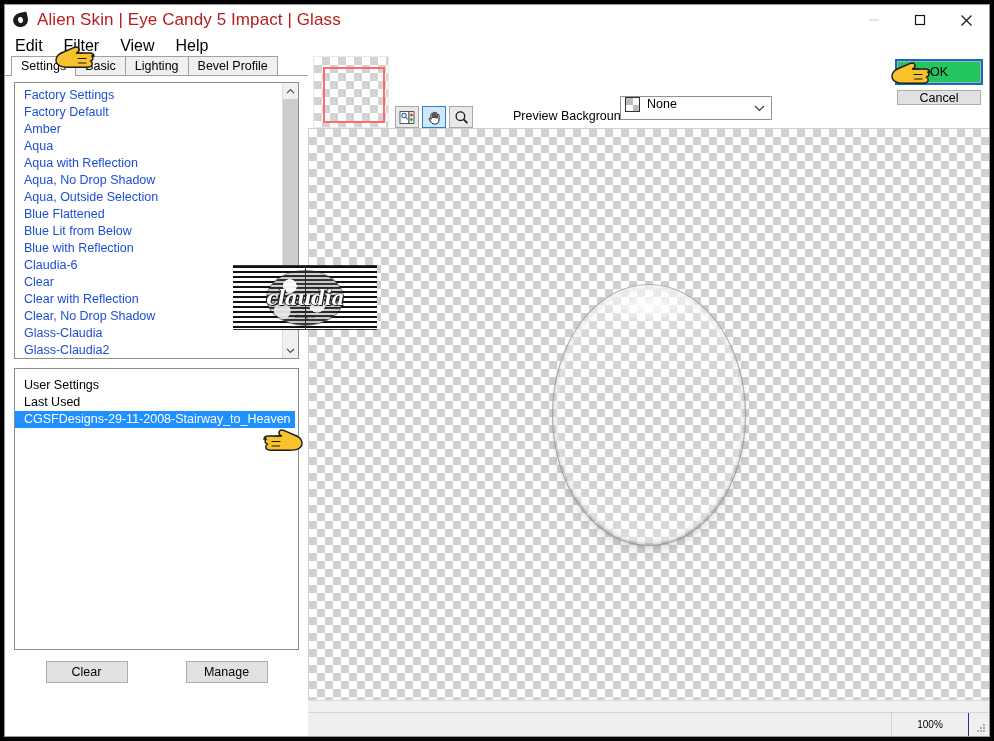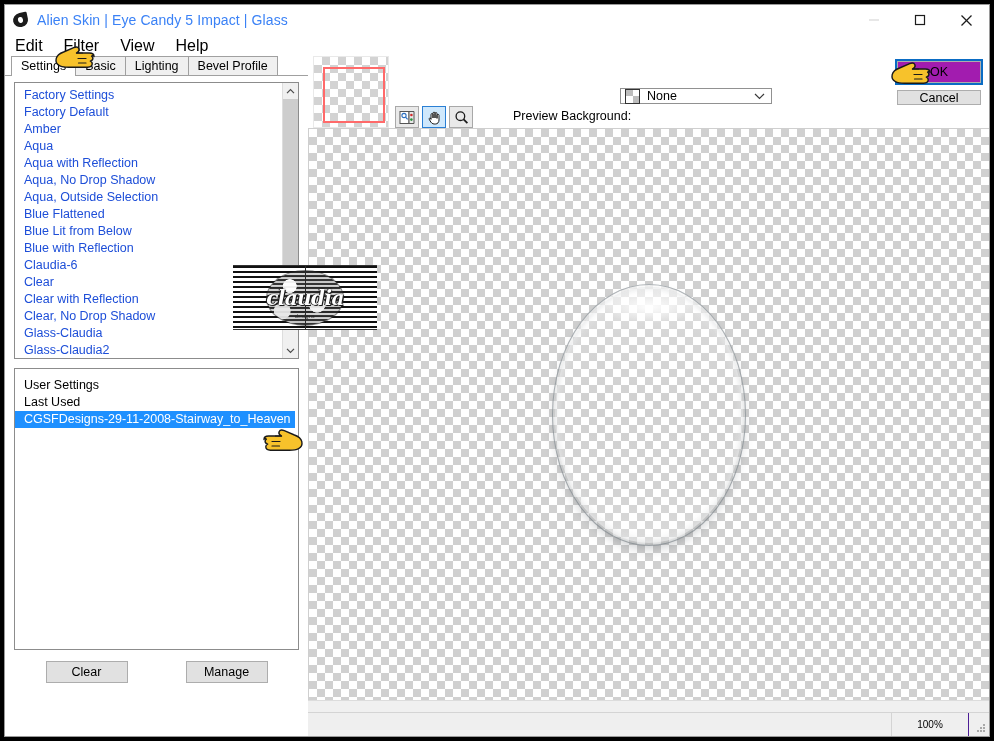--- a/index.html
+++ b/index.html
@@ -51,22 +51,22 @@
   }
   #app-icon .drop::after {
     content: "";
     position: absolute;
     left: 5px; top: 4px;
     width: 5px; height: 6px;
     background: #fff;
     border-radius: 50%;
   }
   #title-text {
-    font-size: 14px;
-    color: #3b82f6;
+    font-size: 17px;
+    color: #b91c1c;
     white-space: nowrap;
     letter-spacing: 0.1px;
     text-align: center;
   }
   #win-controls {
     position: absolute;
     right: 0; top: 0;
     height: 30px;
     display: flex;
   }
@@ -305,26 +305,25 @@
   
   #pbg-label {
     position: absolute;
     left: 205px; top: 53px;
     font-size: 12.5px;
     color: #000;
     white-space: nowrap;
   }
   #pbg-select {
     position: absolute;
-    left: 312px; top: 32px;
-    width: 152px; height: 16px;
+    left: 312px; top: 40px;
+    width: 152px; height: 24px;
     background: #ffffff;
     border: 1px solid #919191;
     display: flex;
-    align-items: center;
     padding: 0 2px 0 4px;
   }
   #pbg-swatch {
     width: 15px; height: 15px;
     border: 1px solid #333;
     flex: none;
     background:
       linear-gradient(45deg, transparent 0, transparent 100%);
     position: relative;
     overflow: hidden;
@@ -345,21 +344,21 @@
   #pbg-caret { width: 20px; display: flex; align-items: center; justify-content: center; }
 
   
   #okcancel {
     position: absolute;
     right: 8px; top: 5px;
     width: 84px;
   }
   #ok-btn {
     height: 22px;
-    background: #a21caf;
+    background: #22c55e;
     border: 1px solid #adadad;
     outline: 2px solid #0a6cc4;
     outline-offset: 0px;
     display: flex; align-items: center; justify-content: center;
     font-size: 12.5px;
     margin-bottom: 7px;
   }
   #cancel-btn {
     height: 15px;
     background: #e1e1e1;

